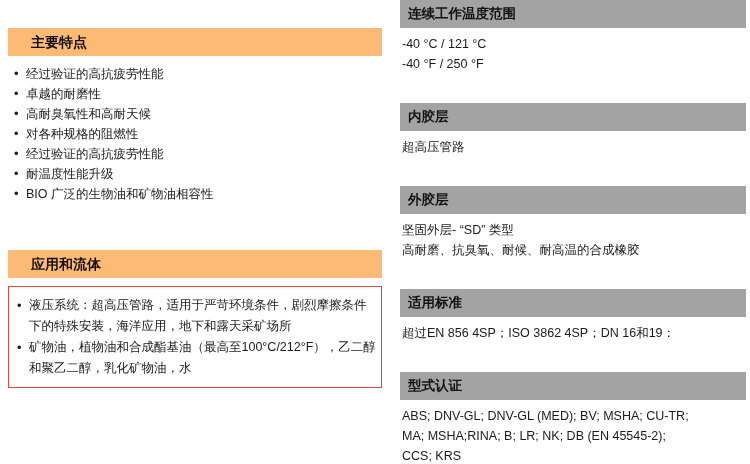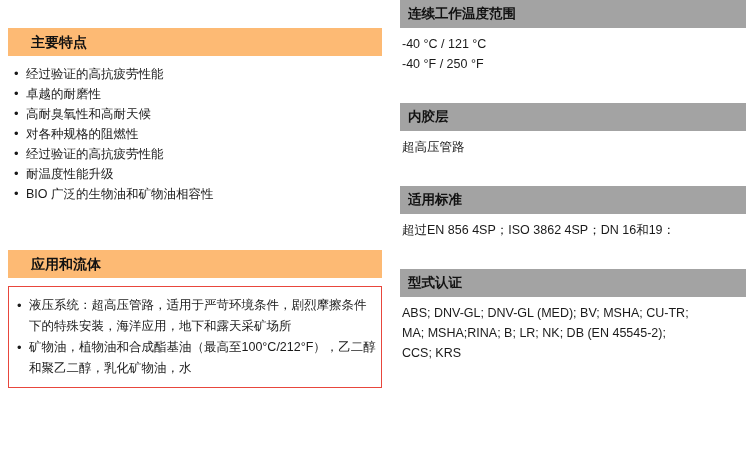--- a/index.html
+++ b/index.html
@@ -152,20 +152,27 @@
     </div>
 
     <div class="rsection">
       <div class="rheading">内胶层</div>
       <div class="rbody">
         <div>超高压管路</div>
       </div>
     </div>
 
 
+    <div class="rsection">
+      <div class="rheading">外胶层</div>
+      <div class="rbody">
+        <div>坚固外层- “SD” 类型</div>
+        <div>高耐磨、抗臭氧、耐候、耐高温的合成橡胶</div>
+      </div>
+    </div>
 
     <div class="rsection">
       <div class="rheading">适用标准</div>
       <div class="rbody">
         <div>超过EN 856 4SP；ISO 3862 4SP；DN 16和19：</div>
       </div>
     </div>
 
     <div class="rsection">
       <div class="rheading">型式认证</div>

